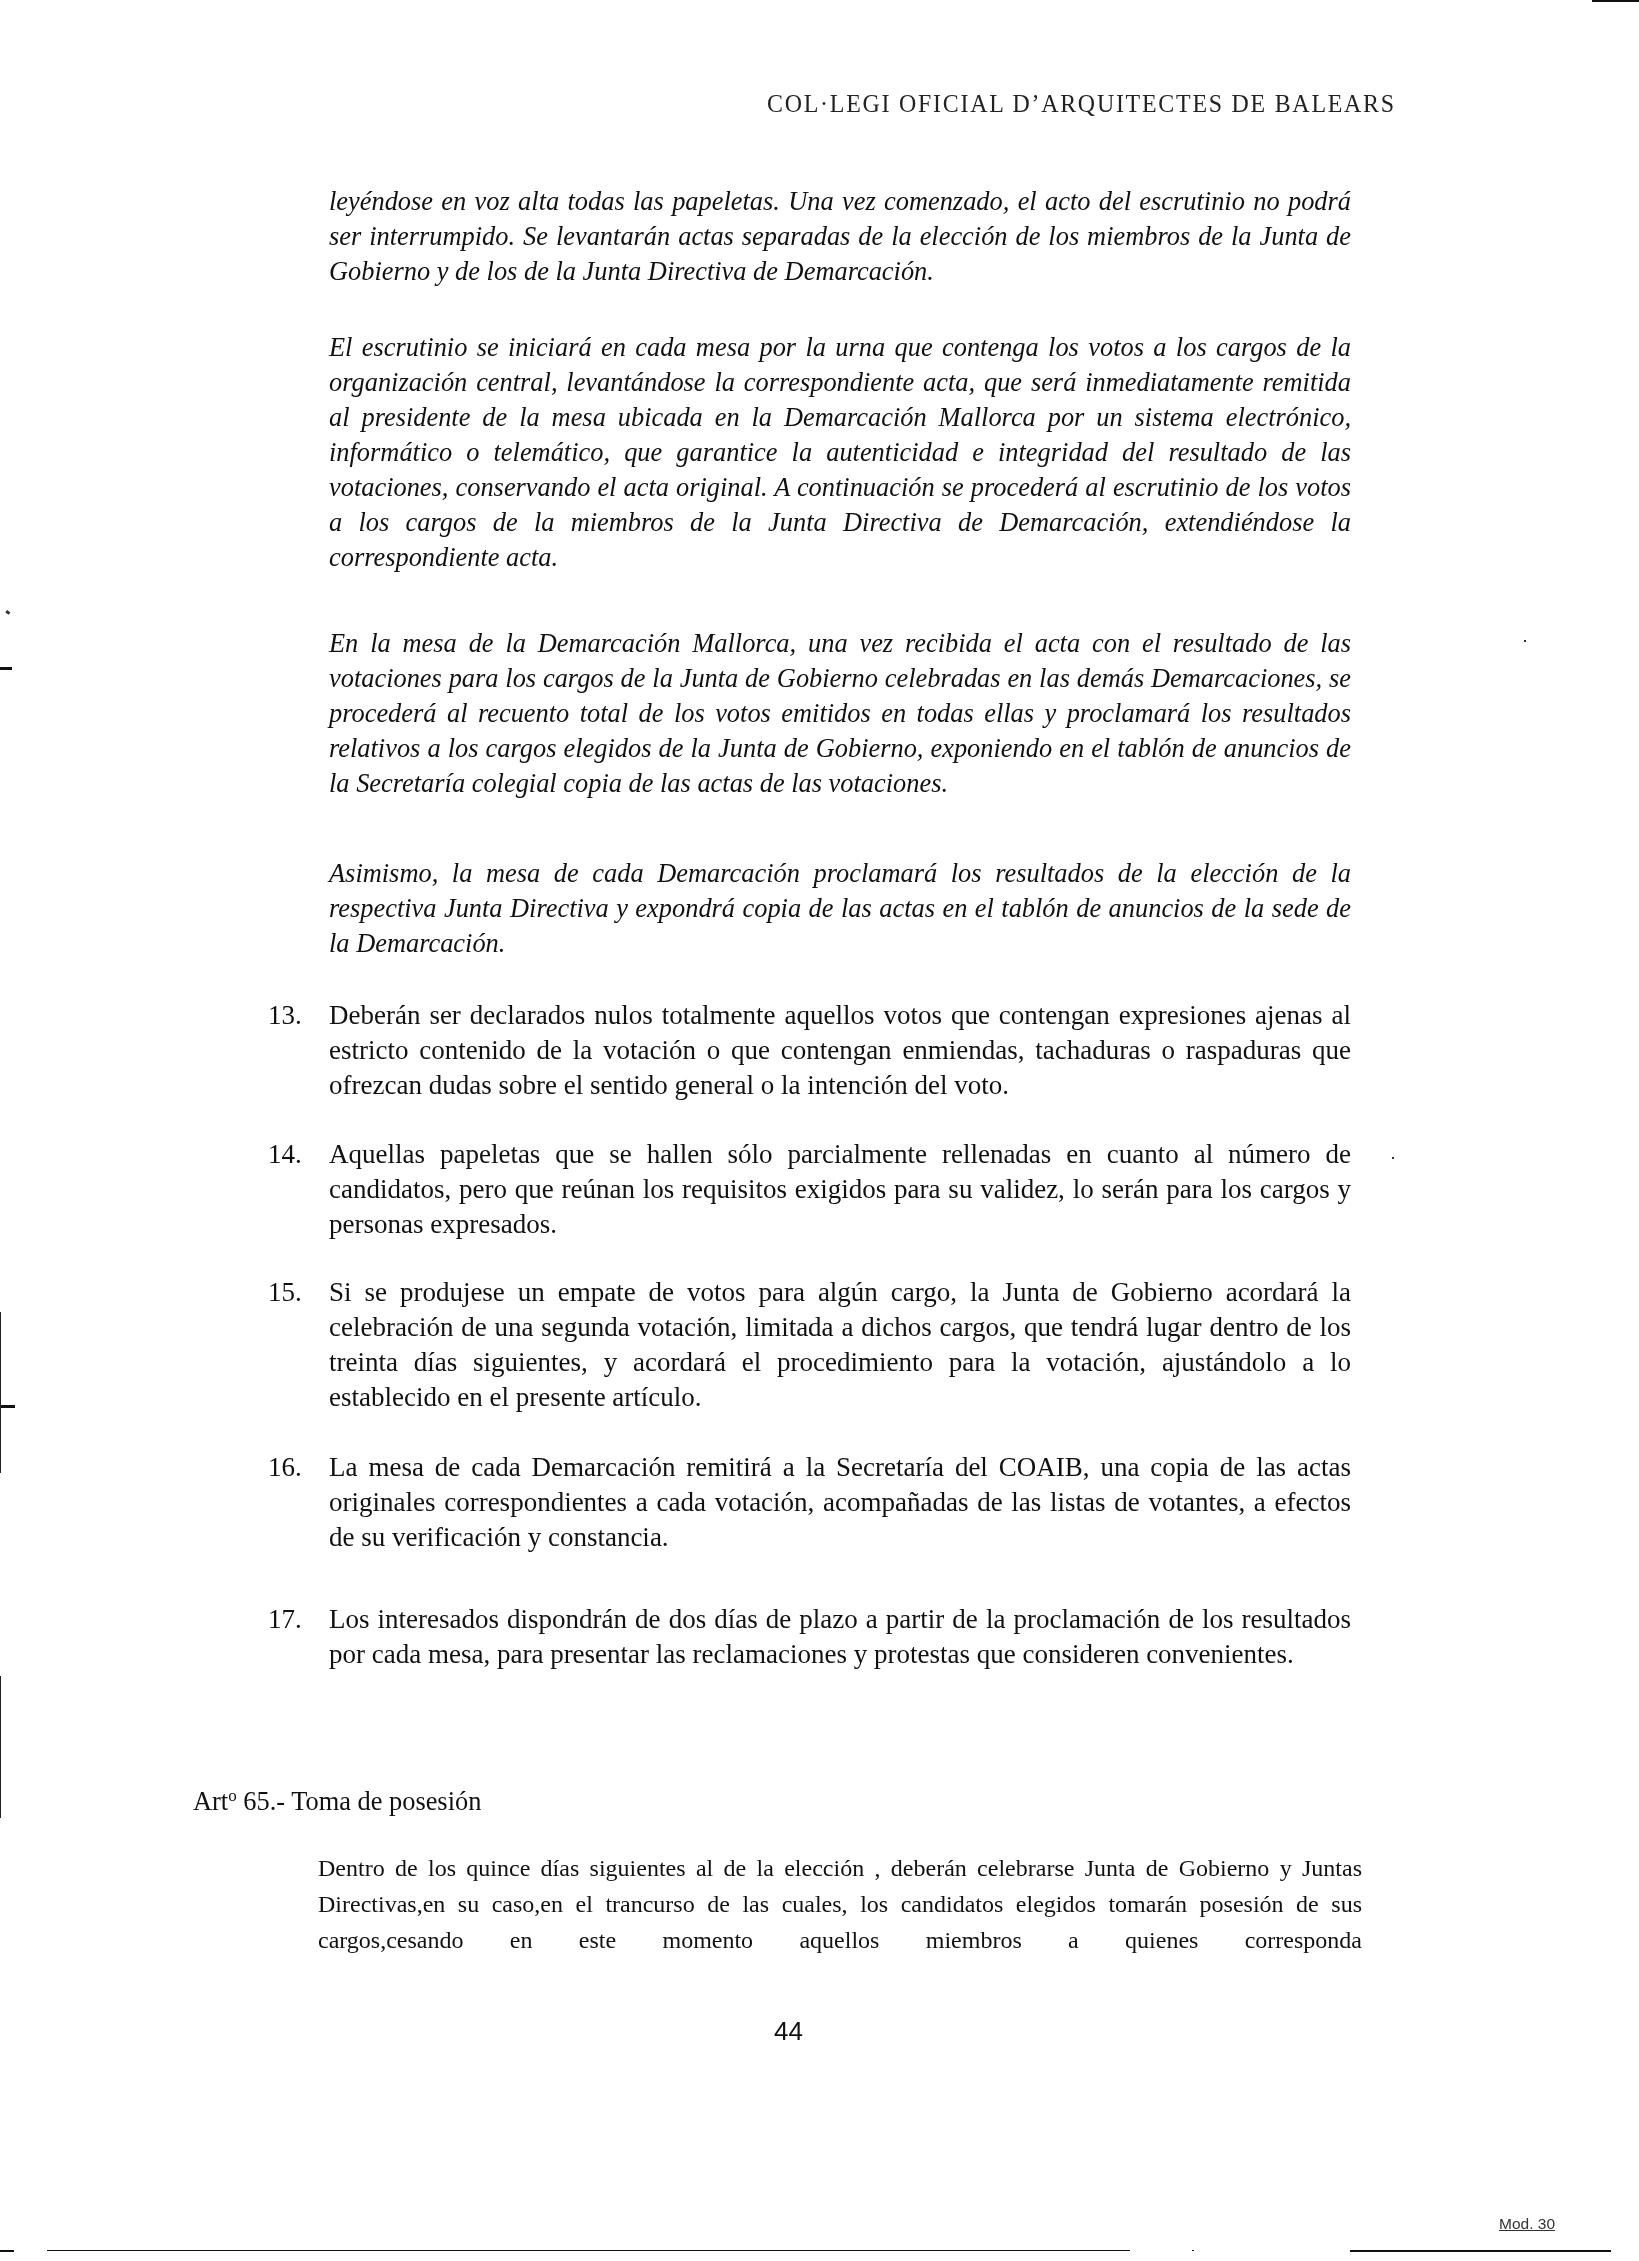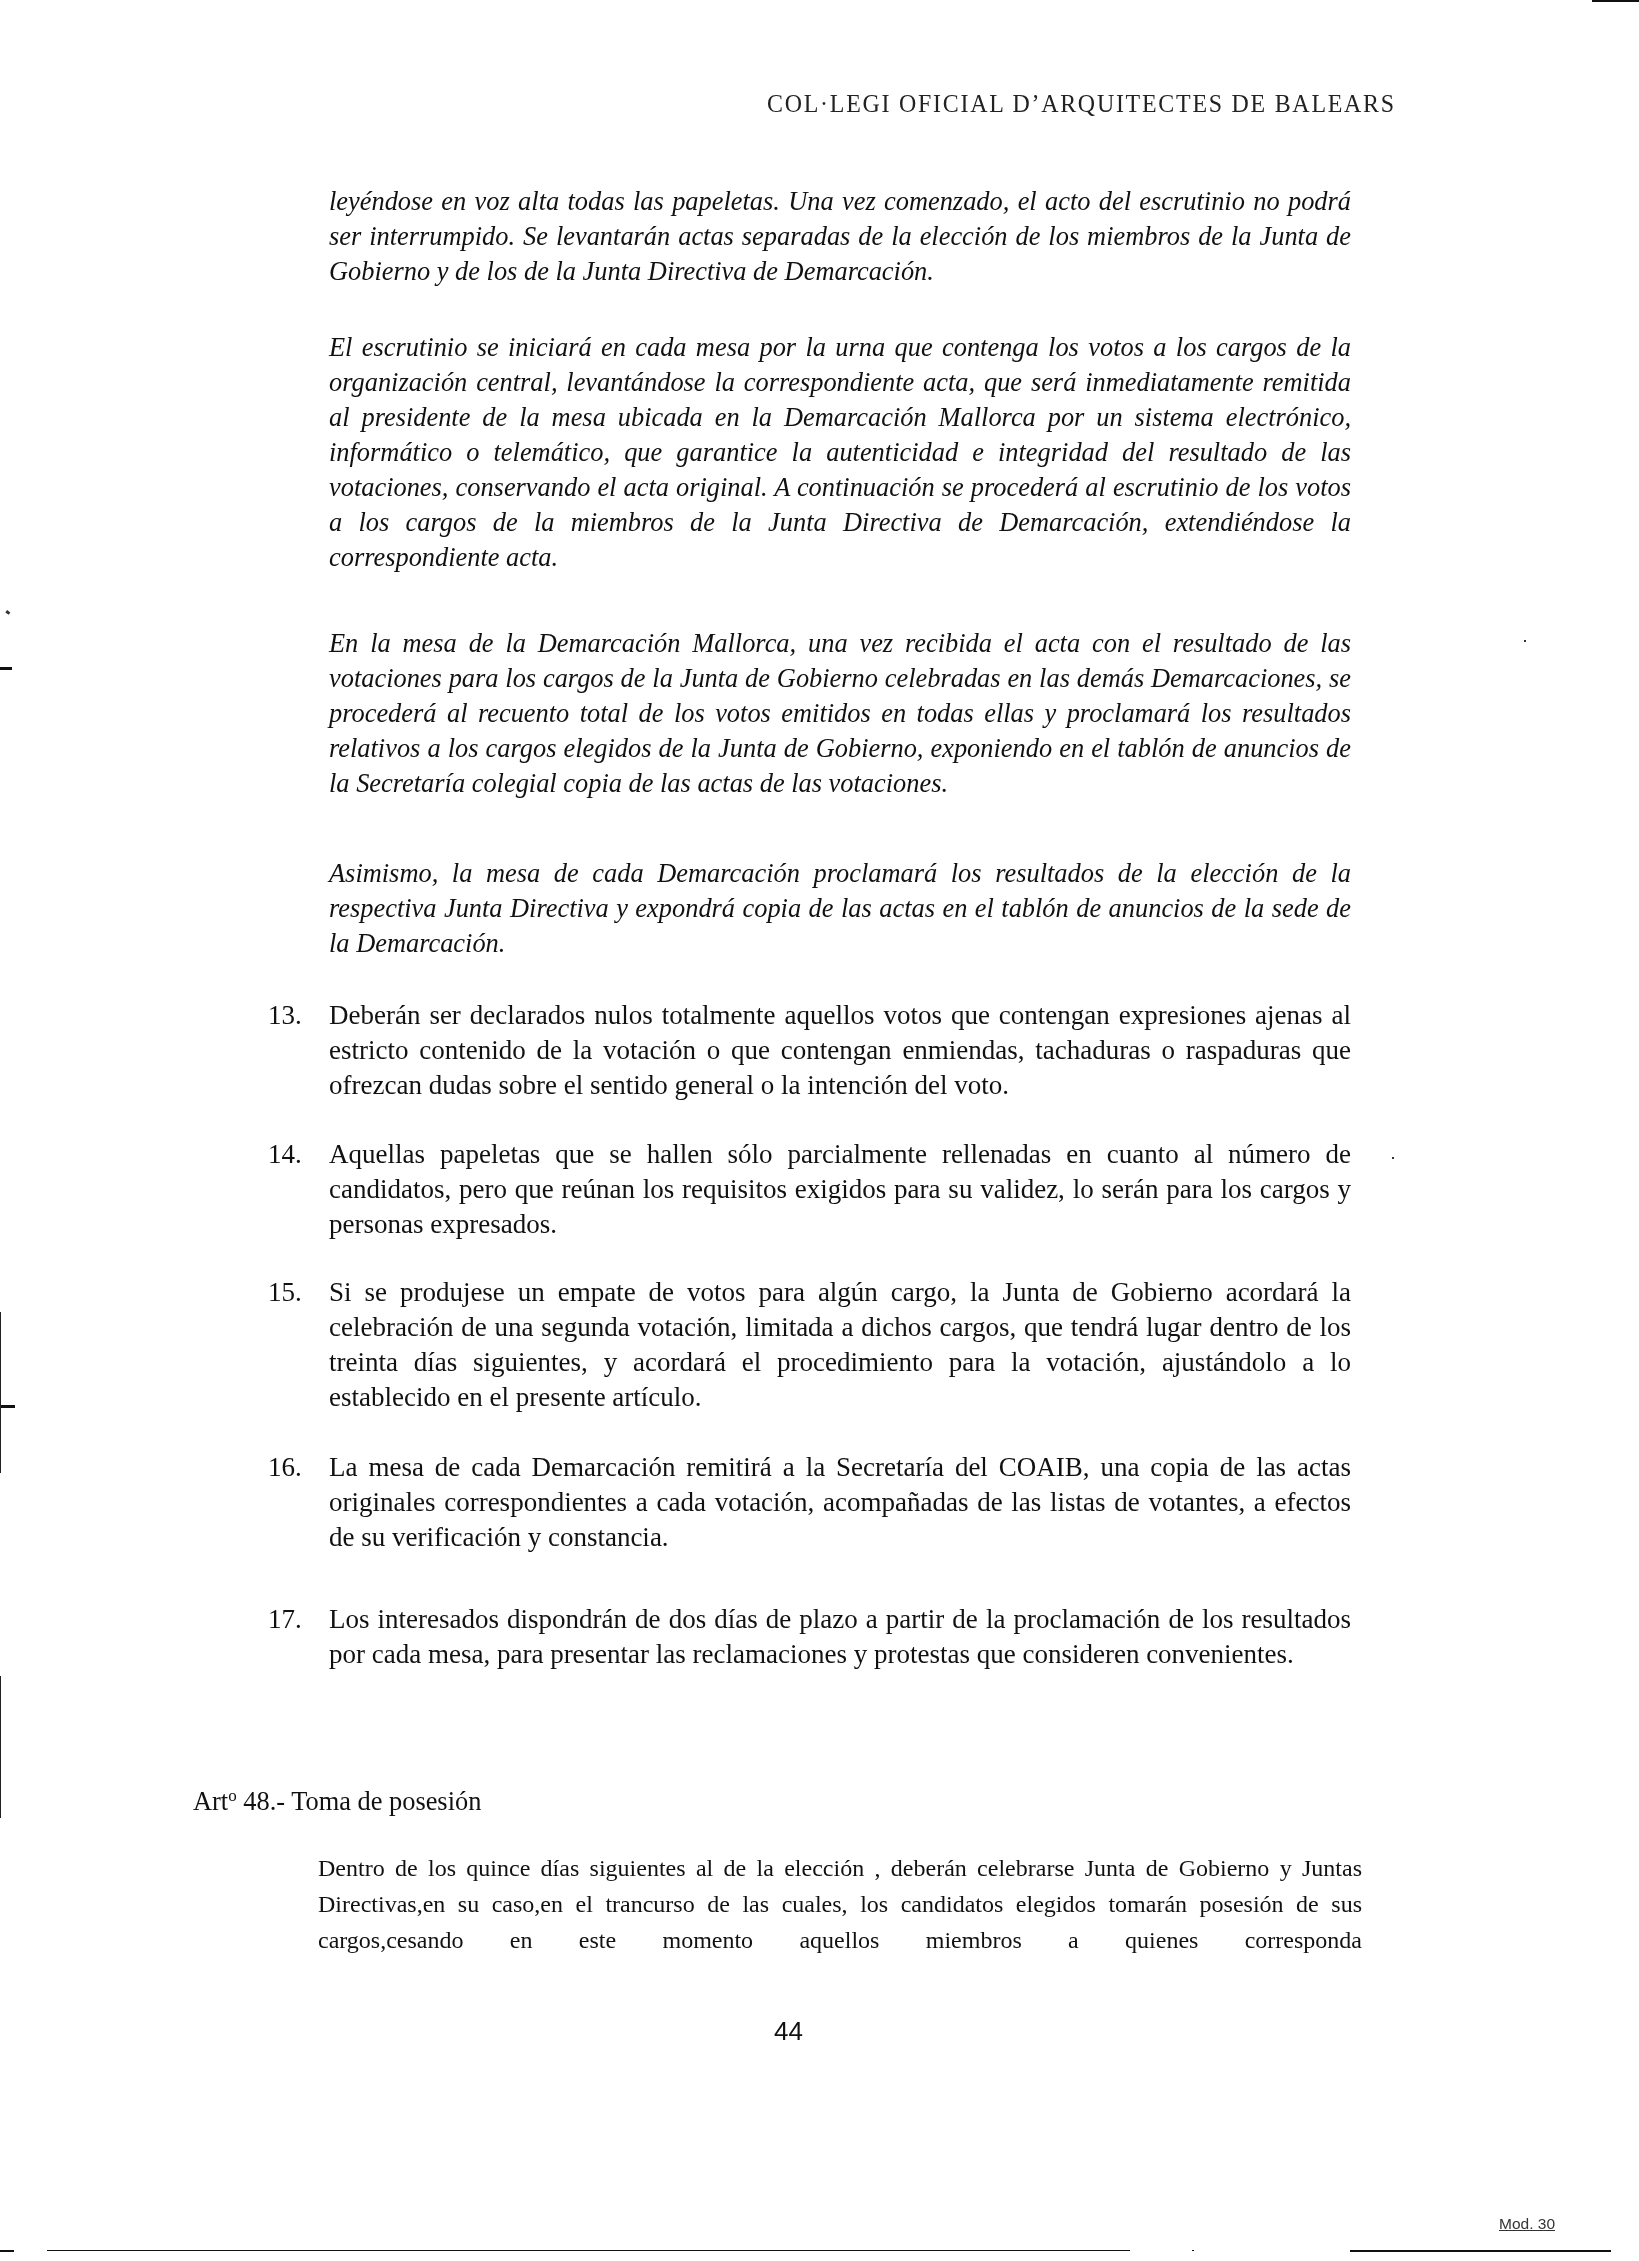--- a/index.html
+++ b/index.html
@@ -87,21 +87,21 @@
 <div class="item serif" style="top:1450px;">
   <span class="num">16.</span>
   <div class="txt">La mesa de cada Demarcación remitirá a la Secretaría del COAIB, una copia de las actas originales correspondientes a cada votación, acompañadas de las listas de votantes, a efectos de su verificación y constancia.</div>
 </div>
 <div class="item serif" style="top:1589px;margin-top:13px;">
   <span class="num">17.</span>
   <div class="txt">Los interesados dispondrán de dos días de plazo a partir de la proclamación de los resultados por cada mesa, para presentar las reclamaciones y protestas que consideren convenientes.</div>
 </div>
 
 <div class="art-heading serif">
-  <span>Art</span><sup>o</sup><span> 48.- Toma de posesión</span>
+  <span>Art</span><sup>o</sup><span> 65.- Toma de posesión</span>
 </div>
 <div class="art-para serif">Dentro de los quince días siguientes al de la elección , deberán celebrarse Junta de  Gobierno y Juntas Directivas,en su caso,en el trancurso de las cuales, los candidatos elegidos tomarán posesión de sus cargos,cesando en este momento aquellos miembros a quienes corresponda</div>
 
 <div class="page-num">44</div>
 <div class="mod">Mod. 30</div>
 
 <div class="rule" style="top:2250px;left:0;width:14px;"></div>
 <div class="rule" style="top:2250px;left:47px;width:1083px;height:1.3px;"></div>
 <div class="rule" style="top:2250px;left:1192px;width:1.9px;height:1.3px;"></div>
 <div class="rule" style="top:2250px;left:1350px;width:261px;"></div>

